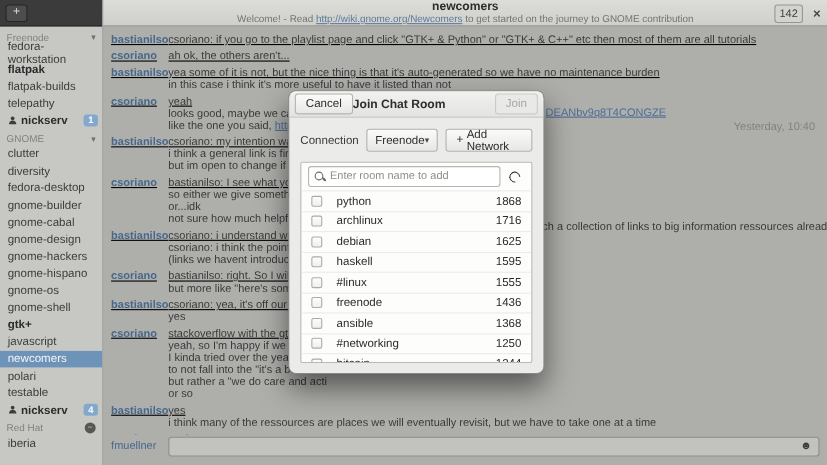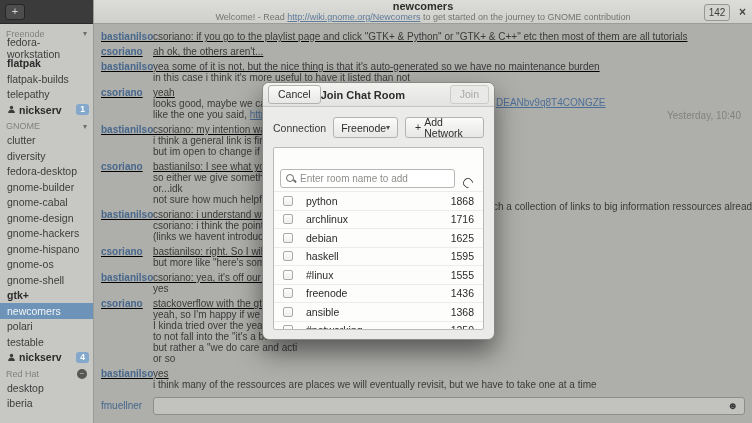--- a/index.html
+++ b/index.html
@@ -56,21 +56,21 @@
   .dialog-header { flex:none; height:24px; display:flex; align-items:center; padding:0 5px; background:linear-gradient(#f1f1ef,#e3e3e1); border-bottom:1px solid #c6c6c2; }
   .btn { background:linear-gradient(#fbfbfa,#e7e7e5); border:1px solid #b3b3af; border-radius:3px; font-size:10.5px; color:#2d2d2d; padding:3px 9px; line-height:11px; }
   .btn.disabled { color:#a7a7a4; background:#e9e9e7; border-color:#cացbcbc7; border-color:#cbcbc7; }
   .dialog-title { flex:1; text-align:left; font-weight:bold; font-size:11px; color:#2d2d2d; }
   .conn-row { flex:none; display:flex; align-items:center; padding:10px 10px 4px; gap:7px; }
   .conn-label { font-size:10.5px; color:#3a3a3a; }
   .select { flex:1; display:flex; align-items:center; background:linear-gradient(#fbfbfa,#e7e7e5); border:1px solid #b3b3af; border-radius:3px; height:21px; padding:0 7px; font-size:10.5px; color:#2d2d2d; }
   .select .sel-caret { margin-left:auto; font-size:8px; color:#4e4e4b; }
   .add-network-btn { height:21px; display:flex; align-items:center; gap:3px; }
   .room-list-box { flex:1; margin:5px 10px 9px; background:#fdfdfc; border:1px solid #b9b9b5; border-radius:2px; overflow:hidden; display:flex; flex-direction:column; }
-  .search-row { flex:none; display:flex; align-items:flex-end; padding:21px 2px 3px 6px; }
+  .search-row { flex:none; display:flex; align-items:center; padding:3px 2px 3px 6px; }
   .search-entry { flex:1; height:19px; border:1px solid #b6b6b2; border-radius:3px; background:#ffffff; display:flex; align-items:center; padding:0 5px; gap:4px; }
   .search-input { flex:1; border:none; outline:none; background:transparent; font-size:10px; color:#333; font-family:"Liberation Sans",sans-serif; min-width:0; }
   .search-input::placeholder { color:#8e8e8a; }
   .search-icon { position:relative; width:10px; height:10px; flex:none; }
   .search-icon::before { content:""; position:absolute; left:0; top:0; width:6px; height:6px; border:1.4px solid #6a6a66; border-radius:50%; }
   .search-icon::after { content:""; position:absolute; left:6.5px; top:6.5px; width:3.5px; height:1.6px; background:#6a6a66; transform:rotate(45deg); border-radius:1px; }
   .refresh-btn { width:26px; display:flex; justify-content:center; align-items:center; }
   .refresh-icon { width:10px; height:10px; border:1.6px solid #3d3d3a; border-radius:50%; border-right-color:transparent; transform:rotate(40deg); }
   .d-room-row { flex:none; display:flex; align-items:center; height:18.5px; border-top:1px solid #ececea; padding:4px 9px; font-size:10.5px; color:#2b2b2b; }
   .checkbox { flex:none; width:10px; height:10px; border:1px solid #aaaaa6; border-radius:2px; background:linear-gradient(#fdfdfd,#efefee); margin-right:13px; }
@@ -194,20 +194,25 @@
             <span>gnome-shell</span>
 
           </div>
 
           <div class="room-row bold">
 
             <span>gtk+</span>
 
           </div>
 
+          <div class="room-row">
+
+            <span>javascript</span>
+
+          </div>
 
           <div class="room-row selected">
 
             <span>newcomers</span>
 
           </div>
 
           <div class="room-row">
 
             <span>polari</span>
@@ -231,25 +236,20 @@
             <span class="badge">4</span>
           </div>
         </div>
 
       <div class="group-header">
         <span>Red Hat</span>
         <span class="status-circle">−</span>
       </div>
       <div>
 
-          <div class="room-row">
-
-            <span>desktop</span>
-
-          </div>
 
           <div class="room-row">
 
             <span>iberia</span>
 
           </div>
 
         </div>
 
     </div>

